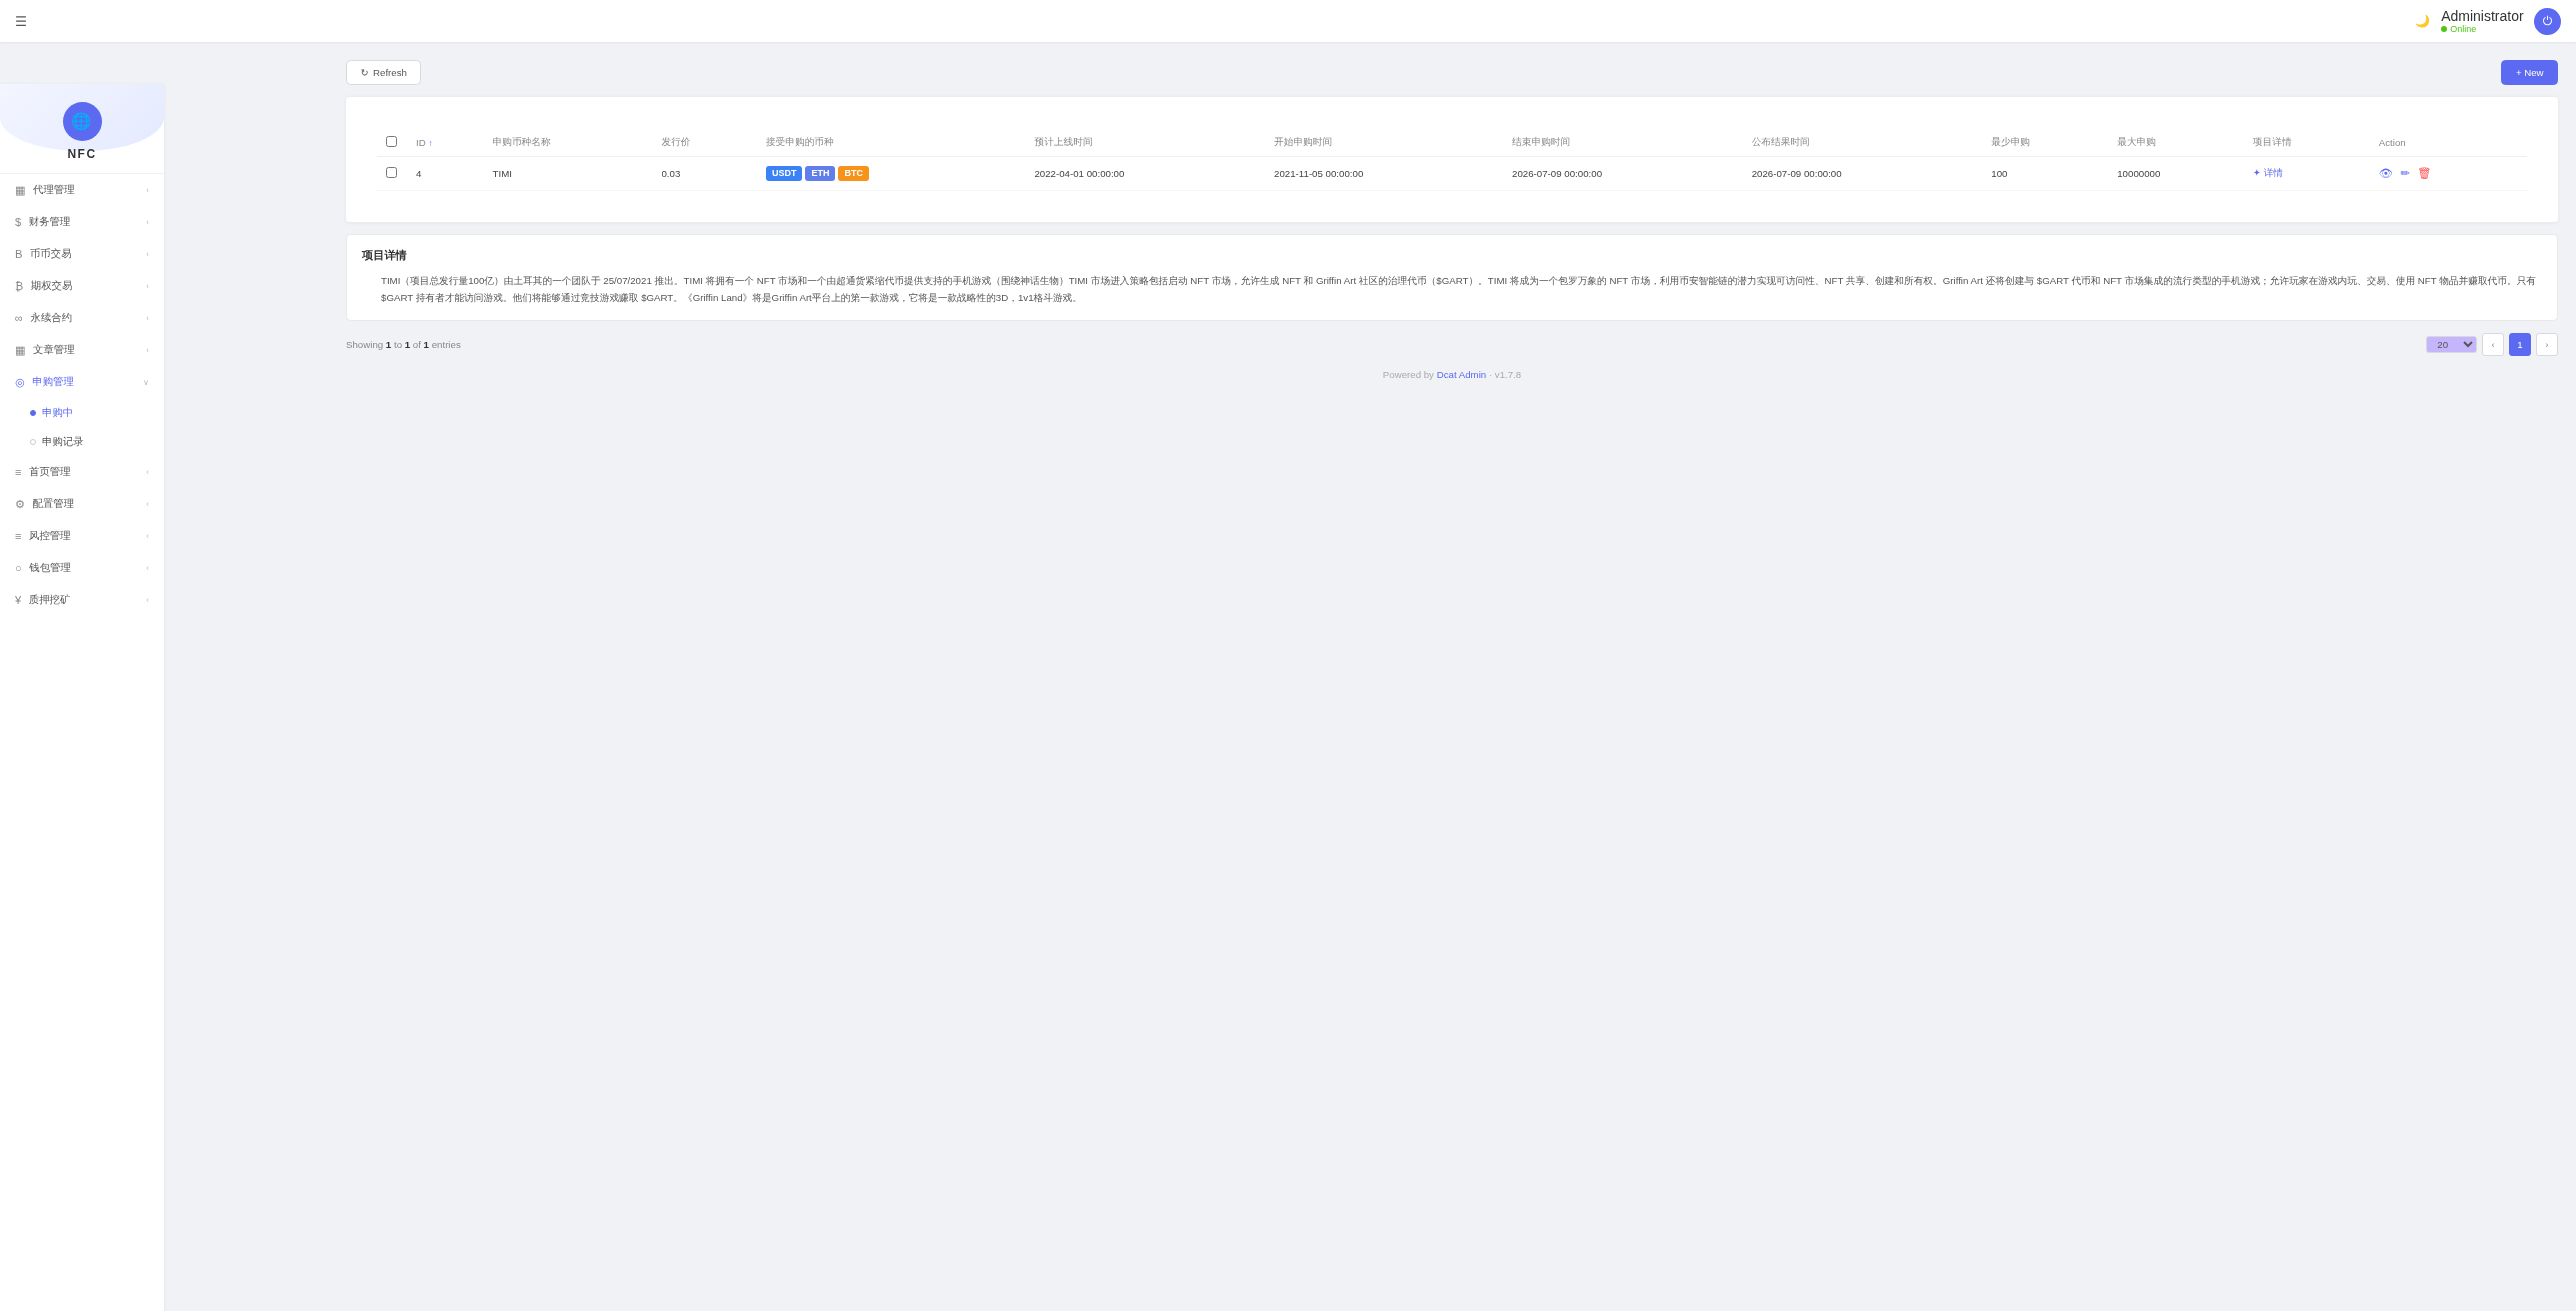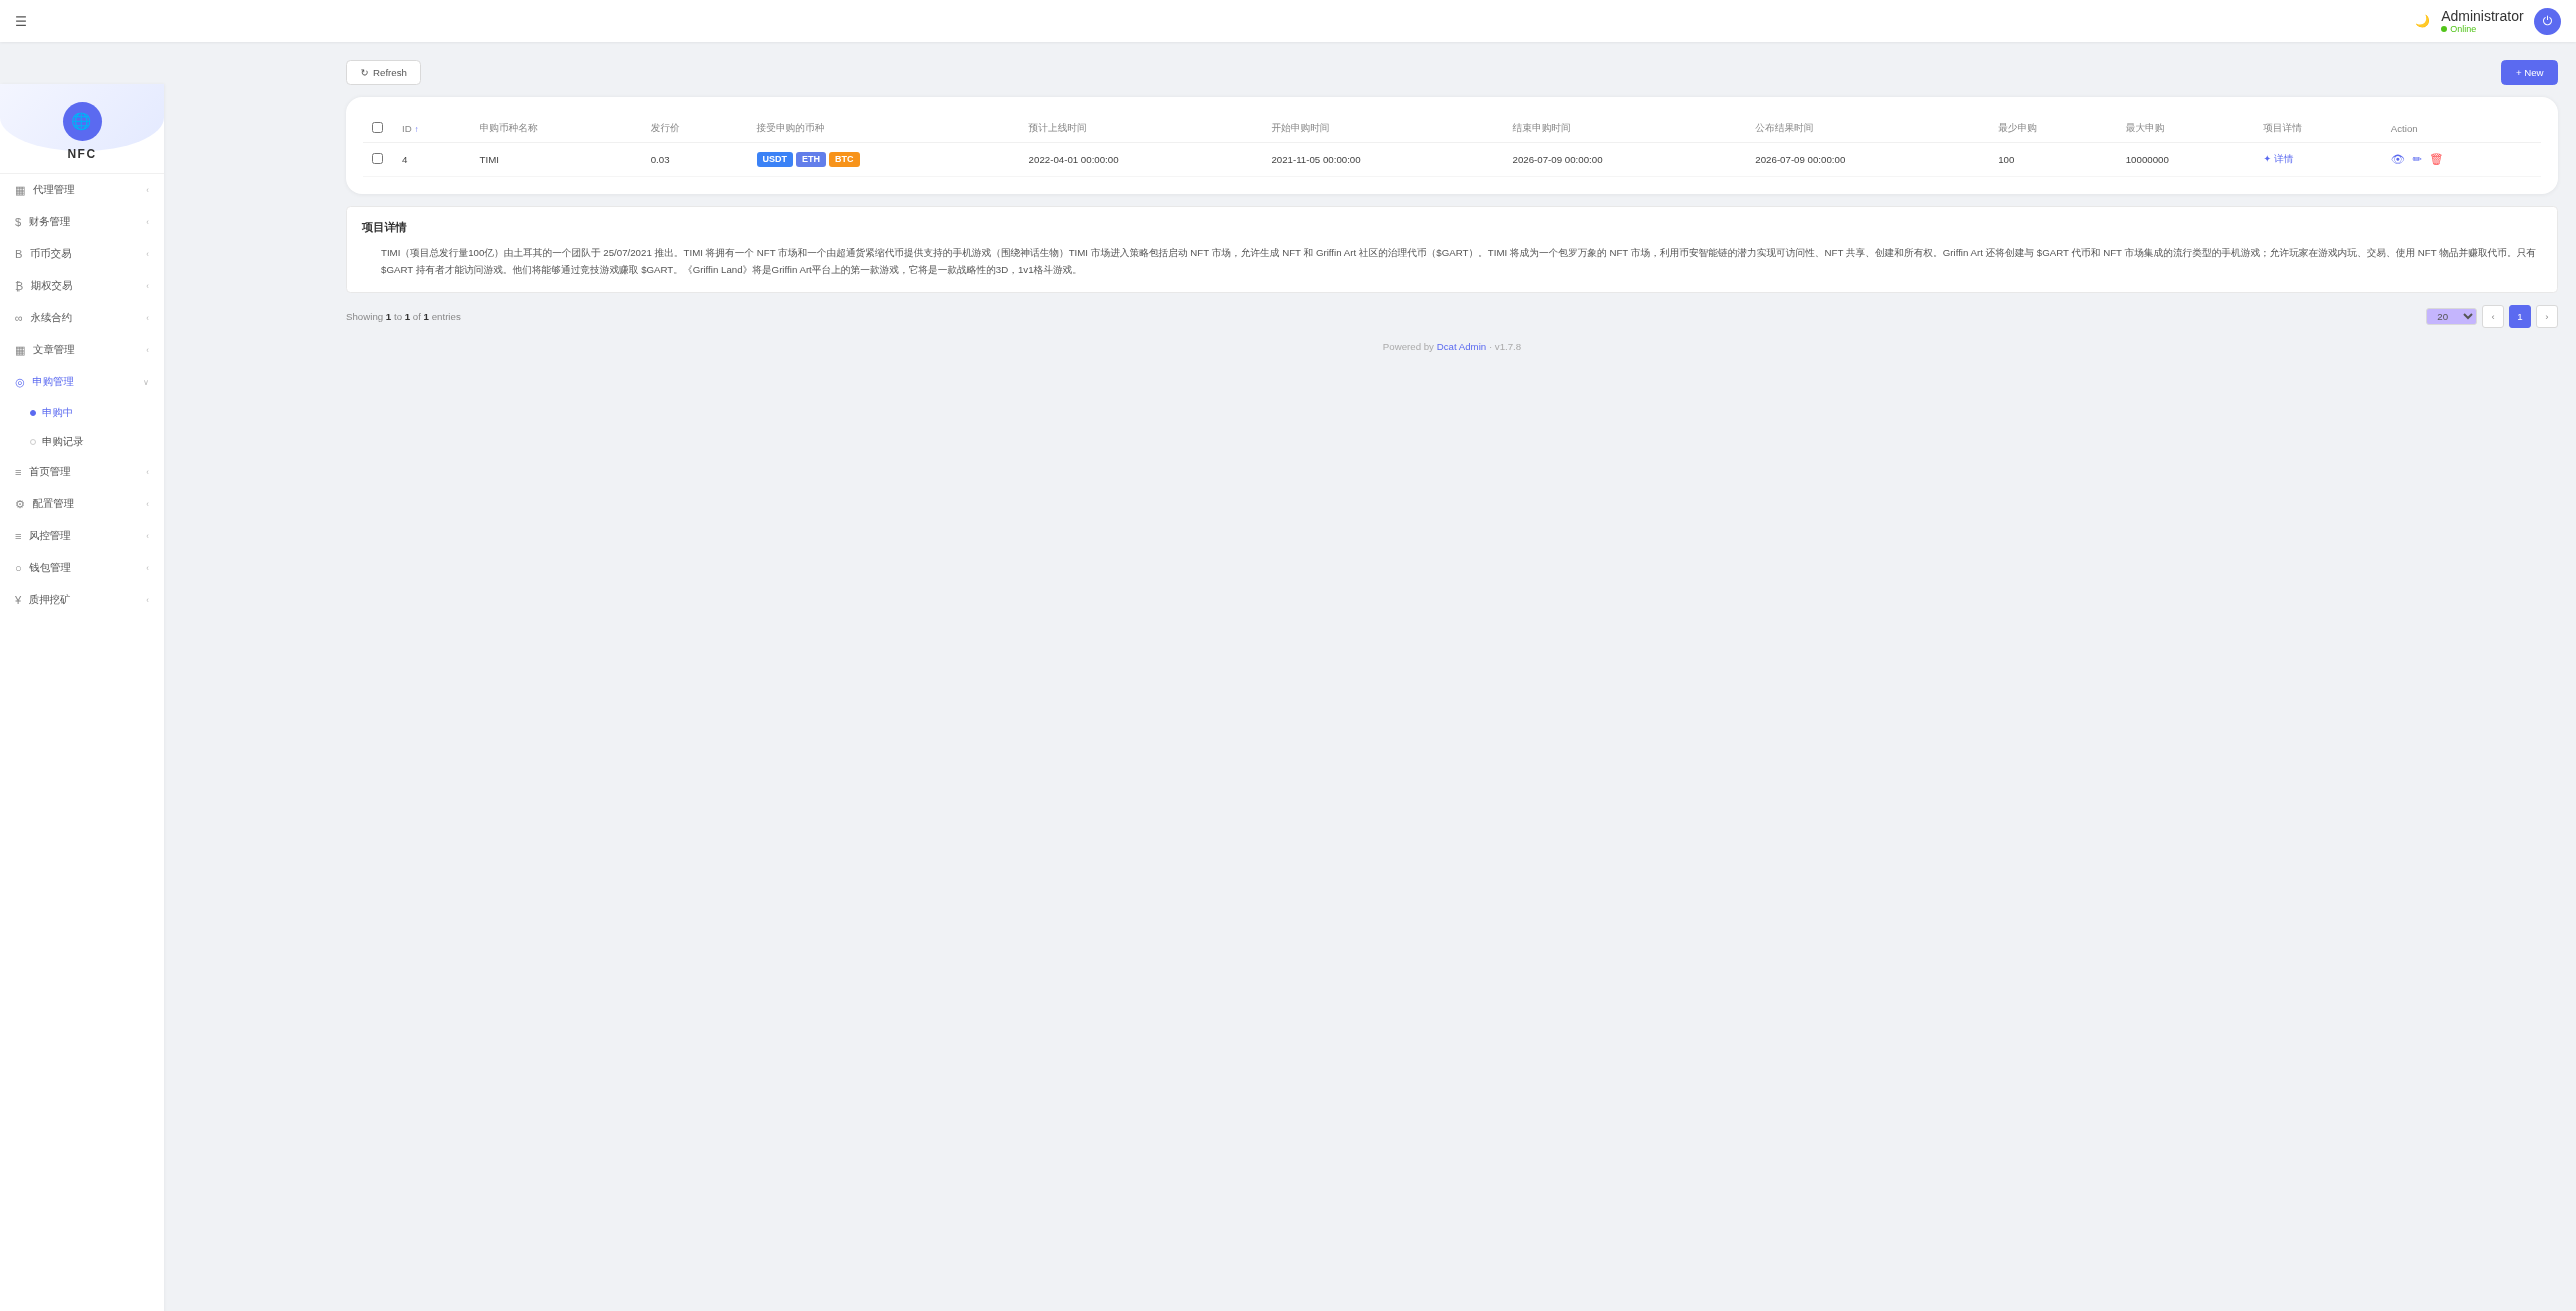--- a/index.html
+++ b/index.html
@@ -44,21 +44,21 @@
     .page-header { display: flex; align-items: center; justify-content: space-between; margin-bottom: 13.4px; }
     .page-title-area { display: flex; align-items: center; gap: 7.5px; }
     .page-title { font-size: 15px; font-weight: 600; color: #333; }
     .page-subtitle { font-size: 10.4px; color: #aaa; }
     .breadcrumb { display: flex; align-items: center; gap: 4.5px; font-size: 9.7px; color: #888; }
     .breadcrumb-home { color: #5b6af0; display: flex; align-items: center; gap: 3px; cursor: pointer; }
     .breadcrumb-sep { color: #ccc; }
     .breadcrumb-current { color: #5b6af0; }
 
     
-    .card { background: #fff; border-radius: 16px; padding: 17px; box-shadow: 0 0.7px 4.5px rgba(0,0,0,0.06); margin-bottom: 12px; }
+    .card { background: #fff; border-radius: 4px; padding: 31px; box-shadow: 0 0.7px 4.5px rgba(0,0,0,0.06); margin-bottom: 12px; }
 
     
     .toolbar { display: flex; align-items: center; justify-content: space-between; margin-bottom: 12px; }
     .btn { display: inline-flex; align-items: center; gap: 4.5px; padding: 6px 13.4px; border-radius: 4.5px; border: 0.7px solid #d9d9d9; background: #fff; cursor: pointer; font-size: 9.7px; color: #555; transition: all 0.2s; }
     .btn-primary { background: #5b6af0; border-color: #5b6af0; color: #fff; }
 
     
     .table-wrap { overflow-x: auto; }
     table { width: 100%; border-collapse: collapse; }
     thead tr { border-bottom: 1.5px solid #f0f0f0; }

